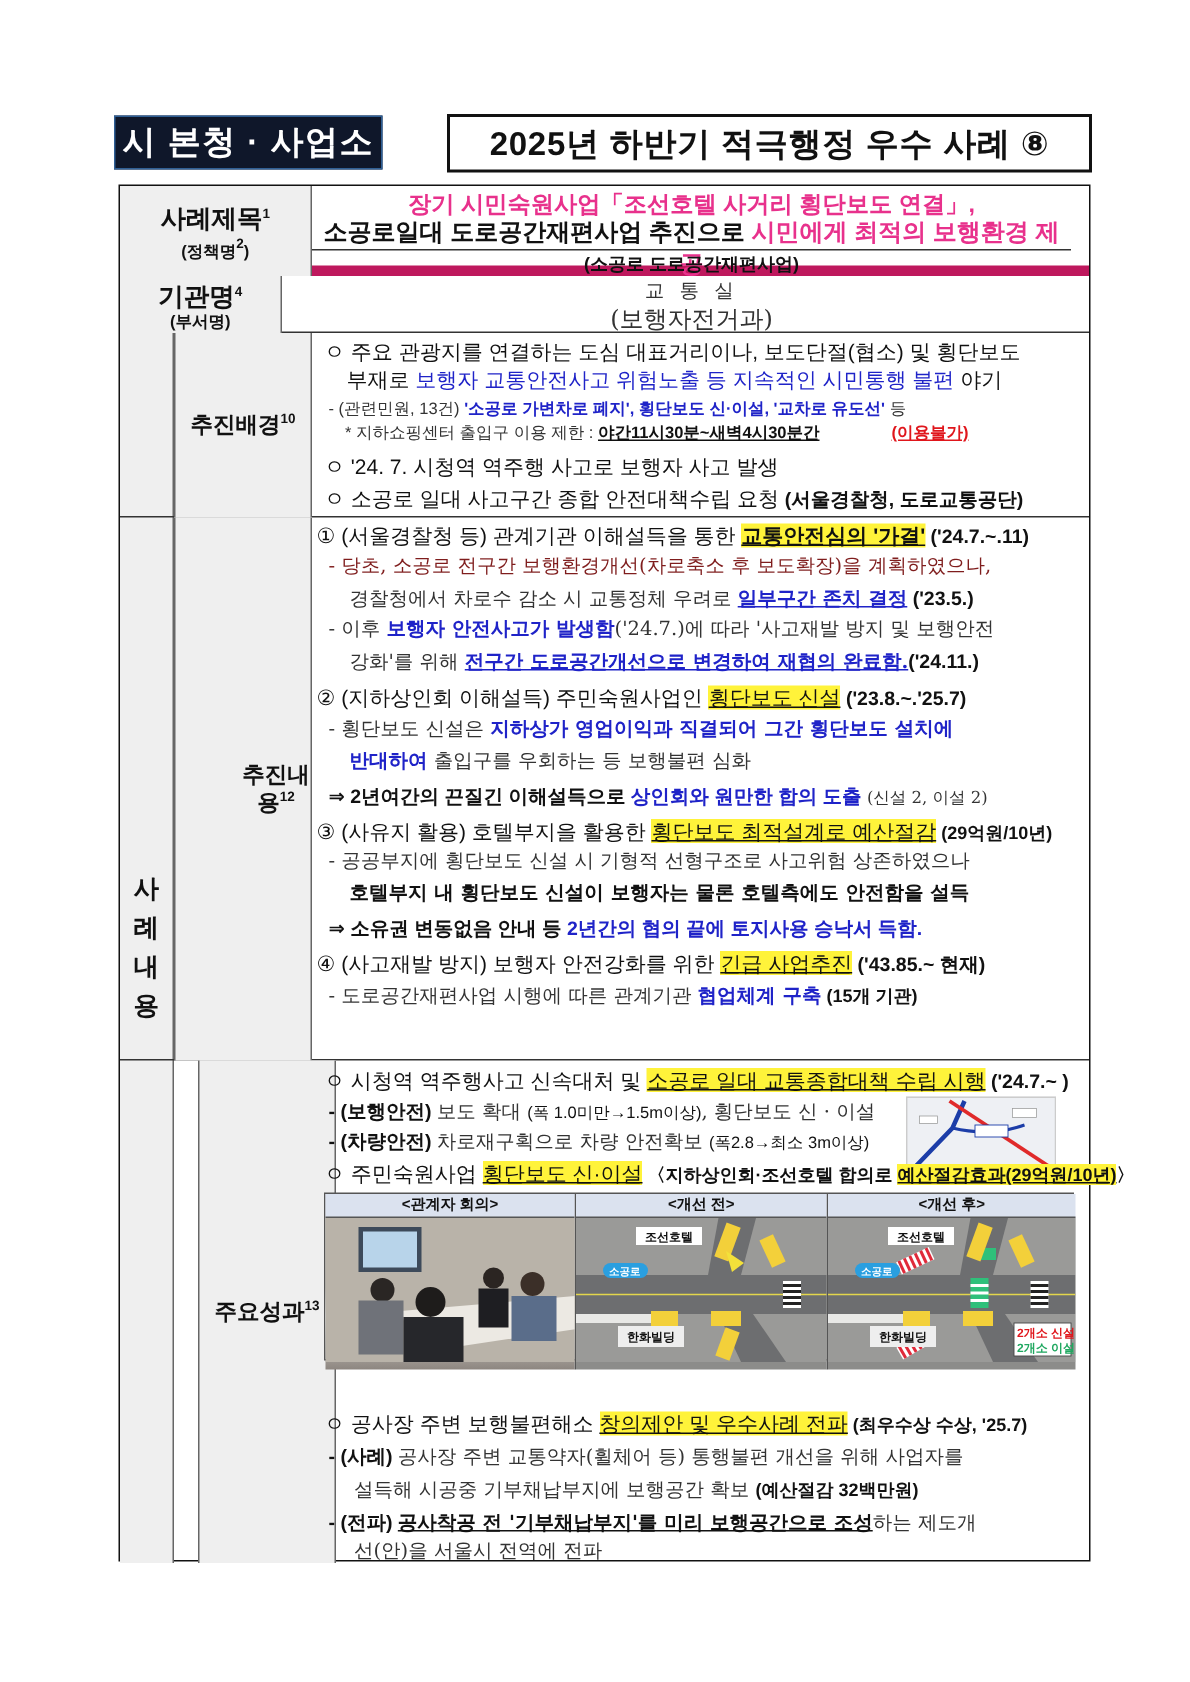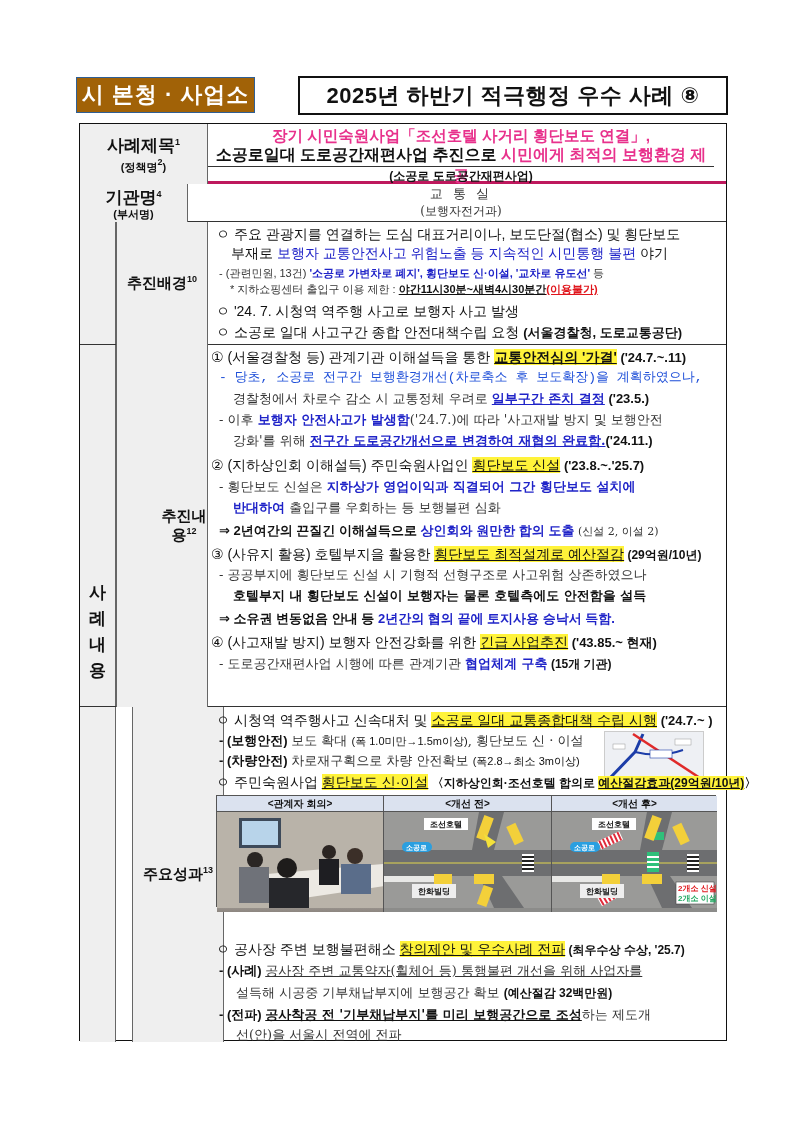--- a/index.html
+++ b/index.html
@@ -1,38 +1,38 @@
 <!DOCTYPE html>
 <html><head>
 <meta charset="utf-8">
 <style>
   * { box-sizing: border-box; margin: 0; padding: 0; }
   body { width: 793px; height: 1121px; background: #ffffff; position: relative; font-family: "Liberation Sans", "DejaVu Sans", sans-serif; color: #111; overflow: hidden; }
 
-  .hdr-badge { position: absolute; left: 76px; top: 77px; width: 179px; height: 36px; background: #a16207; border: 1px solid #2f5f95; color: #fff; font-weight: bold; font-size: 22px; display: flex; align-items: center; justify-content: center; letter-spacing: 1px; }
+  .hdr-badge { position: absolute; left: 76px; top: 77px; width: 179px; height: 36px; background: #0f172a; border: 1px solid #2f5f95; color: #fff; font-weight: bold; font-size: 22px; display: flex; align-items: center; justify-content: center; letter-spacing: 1px; }
   .hdr-title { position: absolute; left: 298px; top: 76px; width: 430px; height: 39px; border: 2px solid #111; font-weight: bold; font-size: 22px; display: flex; align-items: center; justify-content: center; letter-spacing: 0.5px; }
 
   .doc { position: absolute; left: 79px; top: 123px; width: 648px; border: 1.5px solid #111; }
   .row { position: absolute; left: 0; width: 100%; }
   .lab { position: absolute; background: #efefef; border-right: 1px solid #666; display: flex; flex-direction: column; align-items: center; justify-content: center; text-align: center; font-weight: bold; }
   .content { position: absolute; left: 128px; right: 12px; }
   .hline { position: absolute; left: 0; right: 0; height: 0; border-top: 1px solid #333; }
 
   .lab-big { font-size: 17px; }
   .lab-small { font-size: 11px; }
   sup { font-size: 9px; vertical-align: 6px; }
 
   .title-l1 { font-size: 15.5px; font-weight: bold; color: #e8318c; text-align: center; }
   .title-l2 { font-size: 16px; font-weight: bold; text-align: center; }
   .pink { color: #e8318c; }
   .title-l3 { font-size: 12px; font-weight: bold; text-align: center; }
 
   .serif { font-family: "DejaVu Serif", "Liberation Serif", serif; }
   .blue { color: #1f23c8; }
-  .red { color: #e0161c; }
+  .red { color: #e0161c; margin-left: 48px; }
   .b { font-weight: bold; }
   .u { text-decoration: underline; }
   .hl { background: #fff33a; }
 
   .line { position: absolute; left: 8px; right: 6px; white-space: nowrap; font-size: 14px; line-height: 20px; }
   .l14 { font-size: 14px; }
   .l13 { font-size: 13px; }
   .l12 { font-size: 12px; }
   .l11 { font-size: 11px; }
 
@@ -46,21 +46,21 @@
   .map-thumb { position: absolute; right: 10px; top: 24px; width: 100px; height: 48px; background: #eef0f4; border: 1px solid #ccc; overflow: hidden; }
 </style>
 </head>
 <body>
 
 <div class="hdr-badge">시 본청 · 사업소</div>
 <div class="hdr-title">2025년 하반기 적극행정 우수 사례 ⑧</div>
 
 <div class="doc" style="height:918px;">
 
-  <div class="row" style="top:0; height:60px; border-bottom:3px solid #be185d;">
+  <div class="row" style="top:0; height:60px; border-bottom:7px solid #be185d;">
     <div class="lab" style="left:0; top:0; width:128px; height:60px;">
       <div class="lab-big"><span>사례제목</span><sup>1</sup></div>
       <div class="lab-small"><span>(정책명</span><sup>2</sup><span>)</span></div>
     </div>
     <div class="content" style="top:0; height:60px;">
       <div class="title-l1" style="position:absolute; left:0; right:0; top:2px;">장기 시민숙원사업「조선호텔 사거리 횡단보도 연결」,</div>
       <div class="title-l2" style="position:absolute; left:0; right:0; top:21px;">
         <span>소공로일대 도로공간재편사업 추진으로 </span><span class="pink">시민에게 최적의 보행환경 제공</span>
       </div>
       <div class="hline" style="top:42px;"></div>
@@ -68,21 +68,21 @@
     </div>
   </div>
 
   <div class="row" style="top:60px; height:38px; border-bottom:1px solid #333;">
     <div class="lab" style="left:0; top:0; width:108px; height:38px;">
       <div class="lab-big" style="line-height:18px;"><span>기관명</span><sup>4</sup></div>
       <div class="lab-small"><span>(부서명)</span></div>
     </div>
     <div class="content serif" style="top:0; height:38px; text-align:center; font-size:13px; color:#333;">
       <div style="margin-top:1px; letter-spacing:3px;">교 통 실</div>
-      <div style="font-size:12px;">(보행자전거과)</div>
+      <div style="font-size:16px;">(보행자전거과)</div>
     </div>
   </div>
 
   <div class="lab" style="left:0; top:98px; width:36px; height:820px; font-size:17px; line-height:26px;">
     <div>사</div>
     <div>례</div>
     <div>내</div>
     <div>용</div>
   </div>
 
@@ -99,21 +99,21 @@
       <div class="line l14" style="top:100px;"><span>ㅇ 소공로 일대 사고구간 종합 안전대책수립 요청 </span><span class="b l13">(서울경찰청, 도로교통공단)</span></div>
     </div>
   </div>
 
   <div class="row" style="top:221px; height:362px; border-bottom:1px solid #333;">
     <div class="lab" style="left:36px; top:0; width:92px; height:362px; border-left:1px solid #666;">
       <div class="lab-big" style="font-size:15px;margin-left:44px;"><span>추진내용</span><sup>12</sup></div>
     </div>
     <div class="content" style="top:0; height:362px;">
       <div class="line l14" style="top:2px; left:3px;"><span>① (서울경찰청 등) 관계기관 이해설득을 통한 </span><span class="hl u b">교통안전심의 '가결'</span><span class="b l13"> ('24.7.~.11)</span></div>
-      <div class="line serif l13" style="top:23px; left:11px; color:#1d4ed8;font-family:Liberation Mono, monospace;">- 당초, 소공로 전구간 보행환경개선(차로축소 후 보도확장)을 계획하였으나,</div>
+      <div class="line serif l13" style="top:23px; left:11px; color:#7f1d1d;">- 당초, 소공로 전구간 보행환경개선(차로축소 후 보도확장)을 계획하였으나,</div>
       <div class="line serif l13" style="top:44px; left:25px; color:#333;"><span>경찰청에서 차로수 감소 시 교통정체 우려로 </span><span class="blue b u">일부구간 존치 결정</span><span class="b" style="font-family:'Liberation Sans',sans-serif; color:#111;"> ('23.5.)</span></div>
       <div class="line serif l13" style="top:65px; left:11px; color:#333;"><span>- 이후 </span><span class="blue b">보행자 안전사고가 발생함</span><span>('24.7.)에 따라 '사고재발 방지 및 보행안전</span></div>
       <div class="line serif l13" style="top:86px; left:25px; color:#333;"><span>강화'를 위해 </span><span class="blue b u">전구간 도로공간개선으로 변경하여 재협의 완료함.</span><span class="b" style="font-family:'Liberation Sans',sans-serif; color:#111;">('24.11.)</span></div>
 
       <div class="line l14" style="top:110px; left:3px;"><span>② (지하상인회 이해설득) 주민숙원사업인 </span><span class="hl u">횡단보도 신설</span><span class="b l13"> ('23.8.~.'25.7)</span></div>
       <div class="line serif l13" style="top:132px; left:11px; color:#333;"><span>- 횡단보도 신설은 </span><span class="blue b">지하상가 영업이익과 직결되어 그간 횡단보도 설치에</span></div>
       <div class="line serif l13" style="top:153px; left:25px; color:#333;"><span class="blue b">반대하여</span><span> 출입구를 우회하는 등 보행불편 심화</span></div>
       <div class="line l13" style="top:176px; left:11px;"><span class="b">⇒ 2년여간의  끈질긴 이해설득으로 </span><span class="blue b">상인회와 원만한 합의 도출</span><span class="serif l11" style="color:#333;"> (신설 2, 이설 2)</span></div>
 
       <div class="line l14" style="top:199px; left:3px;"><span>③ (사유지 활용) 호텔부지을 활용한 </span><span class="hl u">횡단보도 최적설계로 예산절감</span><span class="b l12"> (29억원/10년)</span></div>
@@ -259,19 +259,19 @@
             <div style="position:absolute; left:46px; top:7px; font-size:8px; font-weight:bold;">조선호텔</div>
             <div style="position:absolute; left:22px; top:31px; font-size:7px; color:#fff; font-weight:bold;">소공로</div>
             <div style="position:absolute; left:34px; top:74px; font-size:8px; font-weight:bold;">한화빌딩</div>
             <div style="position:absolute; left:126px; top:71px; font-size:8px; font-weight:bold; color:#e0161c;">2개소 신설</div>
             <div style="position:absolute; left:126px; top:81px; font-size:8px; font-weight:bold; color:#20a860;">2개소 이설</div>
           </div>
         </div>
       </div>
 
       <div class="line l14" style="top:232px;"><span>ㅇ 공사장 주변 보행불편해소 </span><span class="hl u">창의제안 및 우수사례 전파</span><span class="b l12"> (최우수상 수상, '25.7)</span></div>
-      <div class="line l13" style="top:254px; left:11px;"><span class="b">- (사례) </span><span class="serif" style="color:#333;text-decoration:underline;">공사장 주변 교통약자(휠체어 등) 통행불편 개선을 위해 사업자를</span></div>
+      <div class="line l13" style="top:254px; left:11px;"><span class="b">- (사례) </span><span class="serif" style="color:#333;">공사장 주변 교통약자(휠체어 등) 통행불편 개선을 위해 사업자를</span></div>
       <div class="line l13" style="top:276px; left:28px;"><span class="serif" style="color:#333;">설득해 시공중 기부채납부지에 보행공간 확보 </span><span class="b l12">(예산절감 32백만원)</span></div>
       <div class="line l13" style="top:298px; left:11px;"><span class="b">- (전파) </span><span class="serif b u">공사착공 전 '기부채납부지'를 미리 보행공간으로 조성</span><span class="serif" style="color:#333;">하는 제도개</span></div>
       <div class="line serif l13" style="top:318px; left:28px; color:#333;">선(안)을 서울시 전역에 전파</div>
     </div>
   </div>
 </div>
 
 </body></html>

